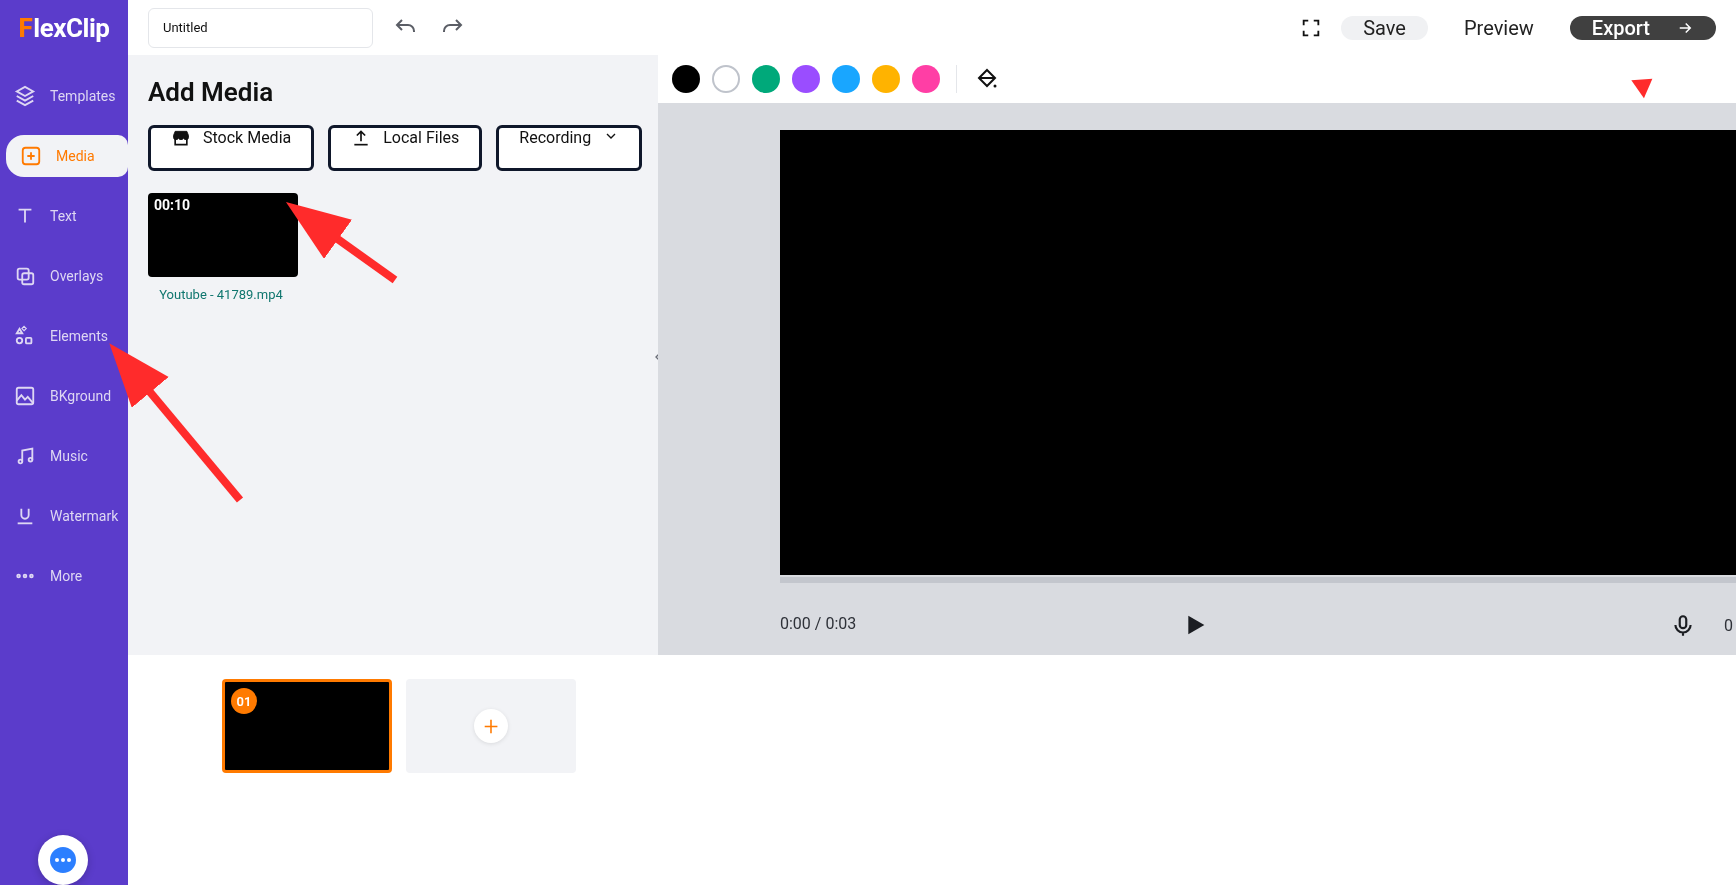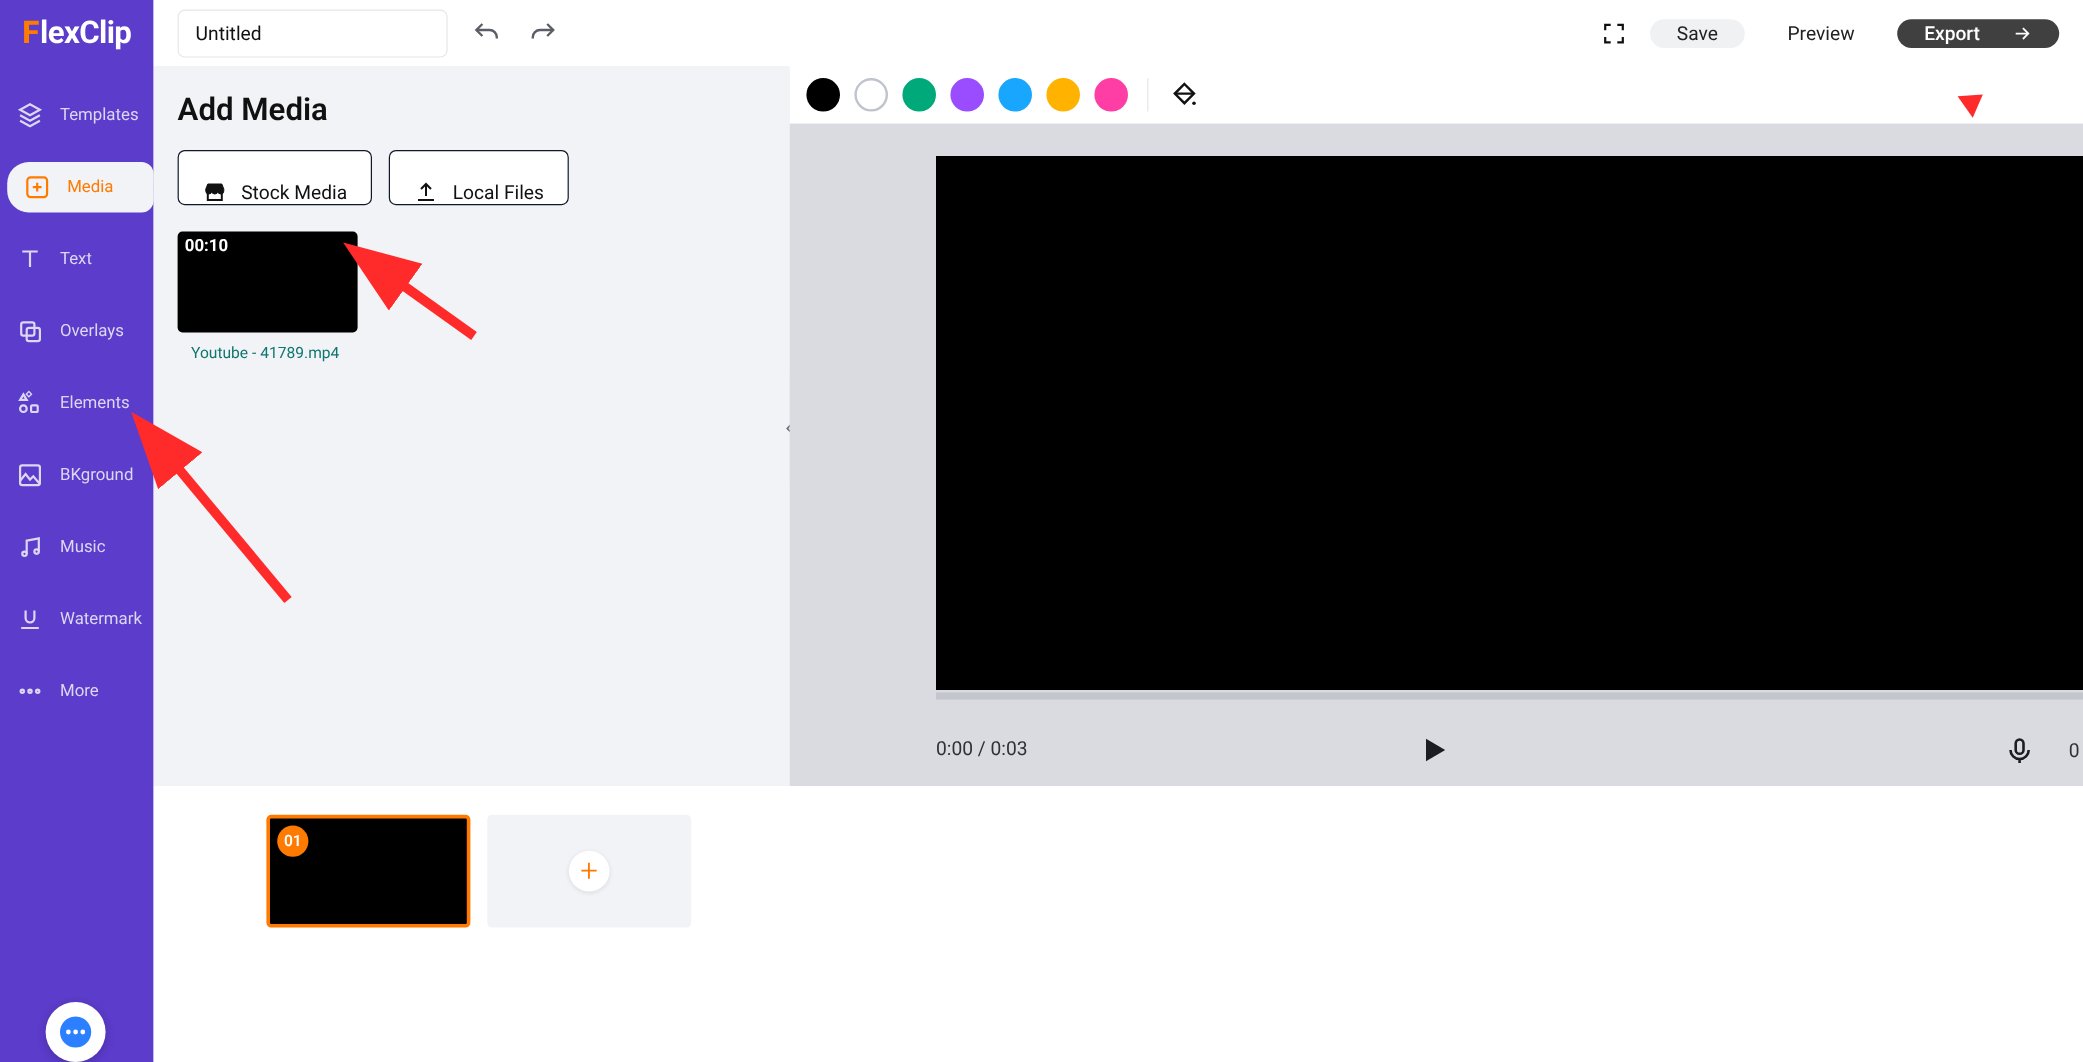--- a/index.html
+++ b/index.html
@@ -37,41 +37,41 @@
     display:flex; align-items:center; justify-content:center; gap:2px; }
   .chat-bubble .dots span { width:4px; height:4px; border-radius:50%; background:#fff; }
 
   
   .topbar {
     position:absolute; left:128px; top:0; right:0; height:55px;
     display:flex; align-items:center; padding: 10px 20px; gap:16px; background:#fff;
   }
   .title-input {
     width: 225px; height: 40px; border: 1px solid #e4e6ea; border-radius: 6px;
-    padding: 0 14px; font-size: 16px; color:#111;
+    padding: 0 14px; font-size: 13px; color:#111;
   }
   .icon-btn { width:32px; height:32px; display:flex; align-items:center; justify-content:center; cursor:pointer; color:#5b5e66; }
   .topbar .right { margin-left:auto; display:flex; align-items:center; gap:14px; }
-  .pill { height:24px; padding:0 22px; border-radius:20px; font-size:16px; display:flex; align-items:center; cursor:pointer; }
+  .pill { height:24px; padding:0 22px; border-radius:20px; font-size:20px; display:flex; align-items:center; cursor:pointer; }
   .pill.gray { background:#f0f1f3; color:#222; }
   .pill.white { background:#fff; color:#222; border:none; }
   .pill.orange { background:#404040; color:#fff; gap:26px; font-weight:500; }
   .pill.orange svg { stroke:#fff; }
 
   
   .media-panel {
     position:absolute; left:128px; top:55px; width: 530px; height: 600px;
     background:#f2f3f6; padding: 22px 20px; overflow:hidden;
   }
   .media-panel h2 { font-size:26px; font-weight:600; color:#111; margin-bottom:18px; }
   .panel-buttons { display:flex; gap:14px; margin-bottom:22px; }
   .panel-btn {
     flex:0 0 auto; height:46px; padding:0 20px; background:#fff; border-radius:6px;
-    display:flex; align-items:flex-end; gap:12px; font-size:16px; color:#111; cursor:pointer;
-    border:1px solid #0f172a;
+    display:flex; align-items:flex-start; gap:12px; font-size:16px; color:#111; cursor:pointer;
+    border:3px solid #0f172a;
   }
   .panel-btn svg { stroke:#111; }
   .media-thumb { width:146px;text-align:center; }
   .media-thumb .thumb { width:150px; height:84px; background:#000; border-radius:4px; position:relative; }
   .media-thumb .dur { position:absolute; left:6px; top:4px; color:#fff; font-size:14px; font-weight:700; }
   .media-thumb .fname { margin-top:10px; font-size:13px; color:#0f766e; }
 
   .collapse-handle {
     position:absolute; left:640px; top:312px; width:36px; height:90px; background:#f2f3f6;
     border-radius: 0 18px 18px 0; display:flex; align-items:center; justify-content:center;
@@ -284,20 +284,26 @@
         </svg>
       <span>Stock Media</span>
     </div>
     <div class="panel-btn">
       <svg width="20" height="20" viewBox="0 0 24 24" fill="none" stroke-width="2">
           <path d="M12 16V4M7 9l5-5 5 5"></path>
           <path d="M4 20h16"></path>
         </svg>
       <span>Local Files</span>
     </div>
+    <div class="panel-btn">
+      <span>Recording</span>
+      <svg width="16" height="16" viewBox="0 0 24 24" fill="none" stroke-width="2">
+          <path d="M6 9l6 6 6-6"></path>
+        </svg>
+    </div>
   </div>
 
   <div class="media-thumb">
     <div class="thumb">
       <span class="dur">00:10</span>
     </div>
     <div class="fname">Youtube - 41789.mp4</div>
   </div>
 </div>
 

